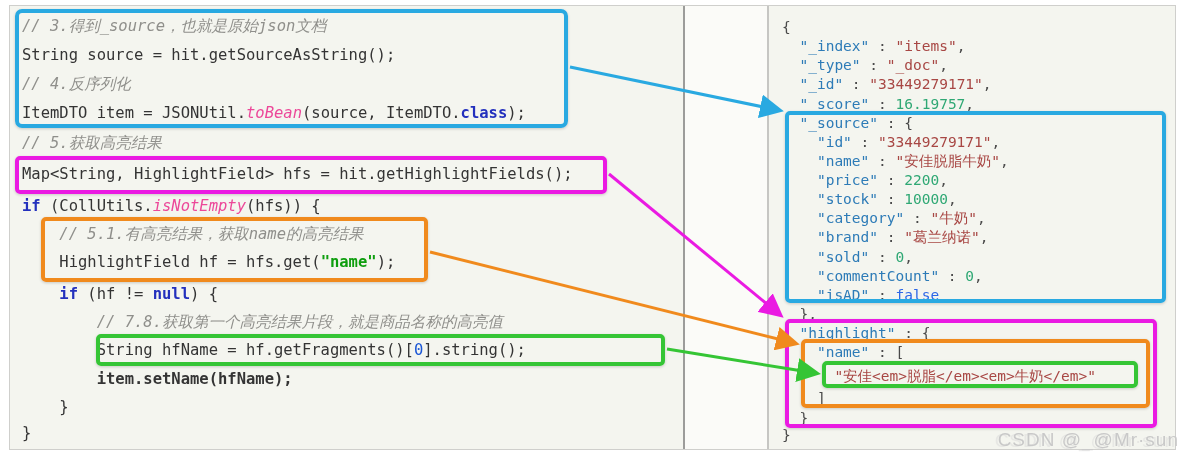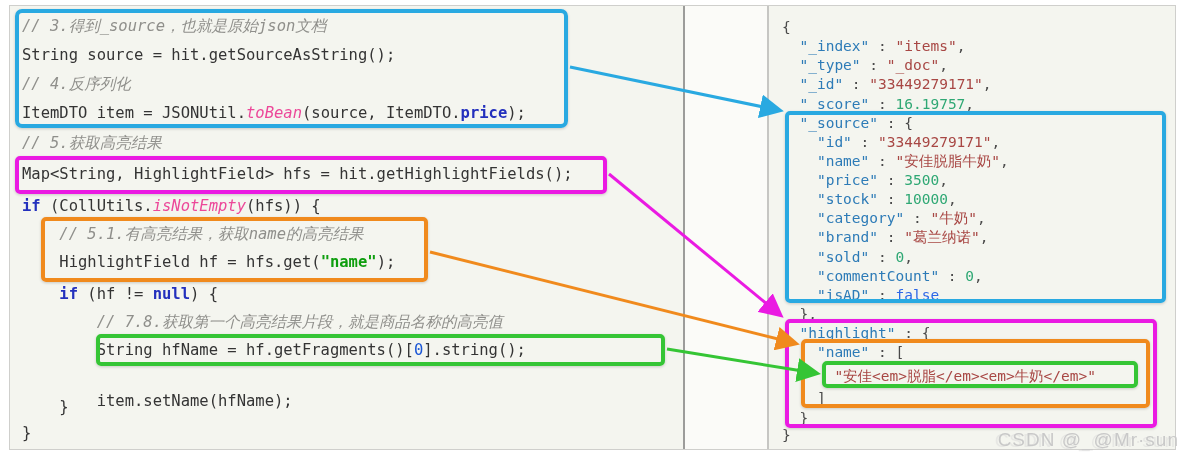--- a/index.html
+++ b/index.html
@@ -46,43 +46,43 @@
 
 <div class="frame"></div>
 <div class="divider-dark"></div>
 <div class="gutter"></div>
 <div class="divider-light"></div>
 
 <div id="left-code" class="pane">
     <div class="line" style="top: 16px;"><span class="tk-cmt">// 3.得到_source，也就是原始json文档</span></div>
     <div class="line" style="top: 45px;"><span class="tk-pln">String source = hit.getSourceAsString();</span></div>
     <div class="line" style="top: 74px;"><span class="tk-cmt">// 4.反序列化</span></div>
-    <div class="line" style="top: 103px;"><span class="tk-pln">ItemDTO item = JSONUtil.</span><span class="tk-itl">toBean</span><span class="tk-pln">(source, ItemDTO.</span><span class="tk-kw">price</span><span class="tk-pln">);</span></div>
+    <div class="line" style="top: 103px;"><span class="tk-pln">ItemDTO item = JSONUtil.</span><span class="tk-itl">toBean</span><span class="tk-pln">(source, ItemDTO.</span><span class="tk-kw">class</span><span class="tk-pln">);</span></div>
     <div class="line" style="top: 133px;"><span class="tk-cmt">// 5.获取高亮结果</span></div>
     <div class="line" style="top: 164px;"><span class="tk-pln">Map&lt;String, HighlightField&gt; hfs = hit.getHighlightFields();</span></div>
     <div class="line" style="top: 196px;"><span class="tk-kw">if</span><span class="tk-pln"> (CollUtils.</span><span class="tk-itl">isNotEmpty</span><span class="tk-pln">(hfs)) {</span></div>
     <div class="line" style="top: 224px;"><span class="tk-cmt">    // 5.1.有高亮结果，获取name的高亮结果</span></div>
     <div class="line" style="top: 252px;"><span class="tk-pln">    HighlightField hf = hfs.get(</span><span class="tk-str">"name"</span><span class="tk-pln">);</span></div>
     <div class="line" style="top: 284px;"><span class="tk-pln">    </span><span class="tk-kw">if</span><span class="tk-pln"> (hf != </span><span class="tk-kw">null</span><span class="tk-pln">) {</span></div>
     <div class="line" style="top: 312px;"><span class="tk-cmt">        // 7.8.获取第一个高亮结果片段，就是商品名称的高亮值</span></div>
     <div class="line" style="top: 340px;"><span class="tk-pln">        String hfName = hf.getFragments()[</span><span class="tk-num">0</span><span class="tk-pln">].string();</span></div>
-    <div class="line" style="top: 391px;"><span class="tk-pln">        item.setName(hfName);</span></div>
+    <div class="line" style="top: 369px; font-weight: bold;"><span class="tk-pln">        item.setName(hfName);</span></div>
     <div class="line" style="top: 397px;"><span class="tk-pln">    }</span></div>
     <div class="line" style="top: 423px;"><span class="tk-pln">}</span></div>
   </div>
 <div id="right-json" class="pane">
     <div class="line" style="top: 18px;"><span class="tk-pct">{</span></div>
     <div class="line" style="top: 37px;"><span class="tk-pct">  </span><span class="tk-key">"_index"</span><span class="tk-pct"> : </span><span class="tk-vstr">"items"</span><span class="tk-pct">,</span></div>
     <div class="line" style="top: 56px;"><span class="tk-pct">  </span><span class="tk-key">"_type"</span><span class="tk-pct"> : </span><span class="tk-vstr">"_doc"</span><span class="tk-pct">,</span></div>
     <div class="line" style="top: 75px;"><span class="tk-pct">  </span><span class="tk-key">"_id"</span><span class="tk-pct"> : </span><span class="tk-vstr">"33449279171"</span><span class="tk-pct">,</span></div>
     <div class="line" style="top: 95px;"><span class="tk-pct">  </span><span class="tk-key">"_score"</span><span class="tk-pct"> : </span><span class="tk-vnum">16.19757</span><span class="tk-pct">,</span></div>
     <div class="line" style="top: 114px;"><span class="tk-pct">  </span><span class="tk-key">"_source"</span><span class="tk-pct"> : {</span></div>
     <div class="line" style="top: 133px;"><span class="tk-pct">    </span><span class="tk-key">"id"</span><span class="tk-pct"> : </span><span class="tk-vstr">"33449279171"</span><span class="tk-pct">,</span></div>
     <div class="line" style="top: 152px;"><span class="tk-pct">    </span><span class="tk-key">"name"</span><span class="tk-pct"> : </span><span class="tk-vstr">"安佳脱脂牛奶"</span><span class="tk-pct">,</span></div>
-    <div class="line" style="top: 171px;"><span class="tk-pct">    </span><span class="tk-key">"price"</span><span class="tk-pct"> : </span><span class="tk-vnum">3500</span><span class="tk-pct">,</span></div>
+    <div class="line" style="top: 171px;"><span class="tk-pct">    </span><span class="tk-key">"price"</span><span class="tk-pct"> : </span><span class="tk-vnum">2200</span><span class="tk-pct">,</span></div>
     <div class="line" style="top: 190px;"><span class="tk-pct">    </span><span class="tk-key">"stock"</span><span class="tk-pct"> : </span><span class="tk-vnum">10000</span><span class="tk-pct">,</span></div>
     <div class="line" style="top: 209px;"><span class="tk-pct">    </span><span class="tk-key">"category"</span><span class="tk-pct"> : </span><span class="tk-vstr">"牛奶"</span><span class="tk-pct">,</span></div>
     <div class="line" style="top: 228px;"><span class="tk-pct">    </span><span class="tk-key">"brand"</span><span class="tk-pct"> : </span><span class="tk-vstr">"葛兰纳诺"</span><span class="tk-pct">,</span></div>
     <div class="line" style="top: 248px;"><span class="tk-pct">    </span><span class="tk-key">"sold"</span><span class="tk-pct"> : </span><span class="tk-vnum">0</span><span class="tk-pct">,</span></div>
     <div class="line" style="top: 267px;"><span class="tk-pct">    </span><span class="tk-key">"commentCount"</span><span class="tk-pct"> : </span><span class="tk-vnum">0</span><span class="tk-pct">,</span></div>
     <div class="line" style="top: 286px;"><span class="tk-pct">    </span><span class="tk-key">"isAD"</span><span class="tk-pct"> : </span><span class="tk-vbool">false</span></div>
     <div class="line" style="top: 305px;"><span class="tk-pct">  },</span></div>
     <div class="line" style="top: 324px;"><span class="tk-pct">  </span><span class="tk-key">"highlight"</span><span class="tk-pct"> : {</span></div>
     <div class="line" style="top: 343px;"><span class="tk-pct">    </span><span class="tk-key">"name"</span><span class="tk-pct"> : [</span></div>
     <div class="line" style="top: 367px;"><span class="tk-pct">      </span><span class="tk-vstr">"安佳&lt;em&gt;脱脂&lt;/em&gt;&lt;em&gt;牛奶&lt;/em&gt;"</span></div>

